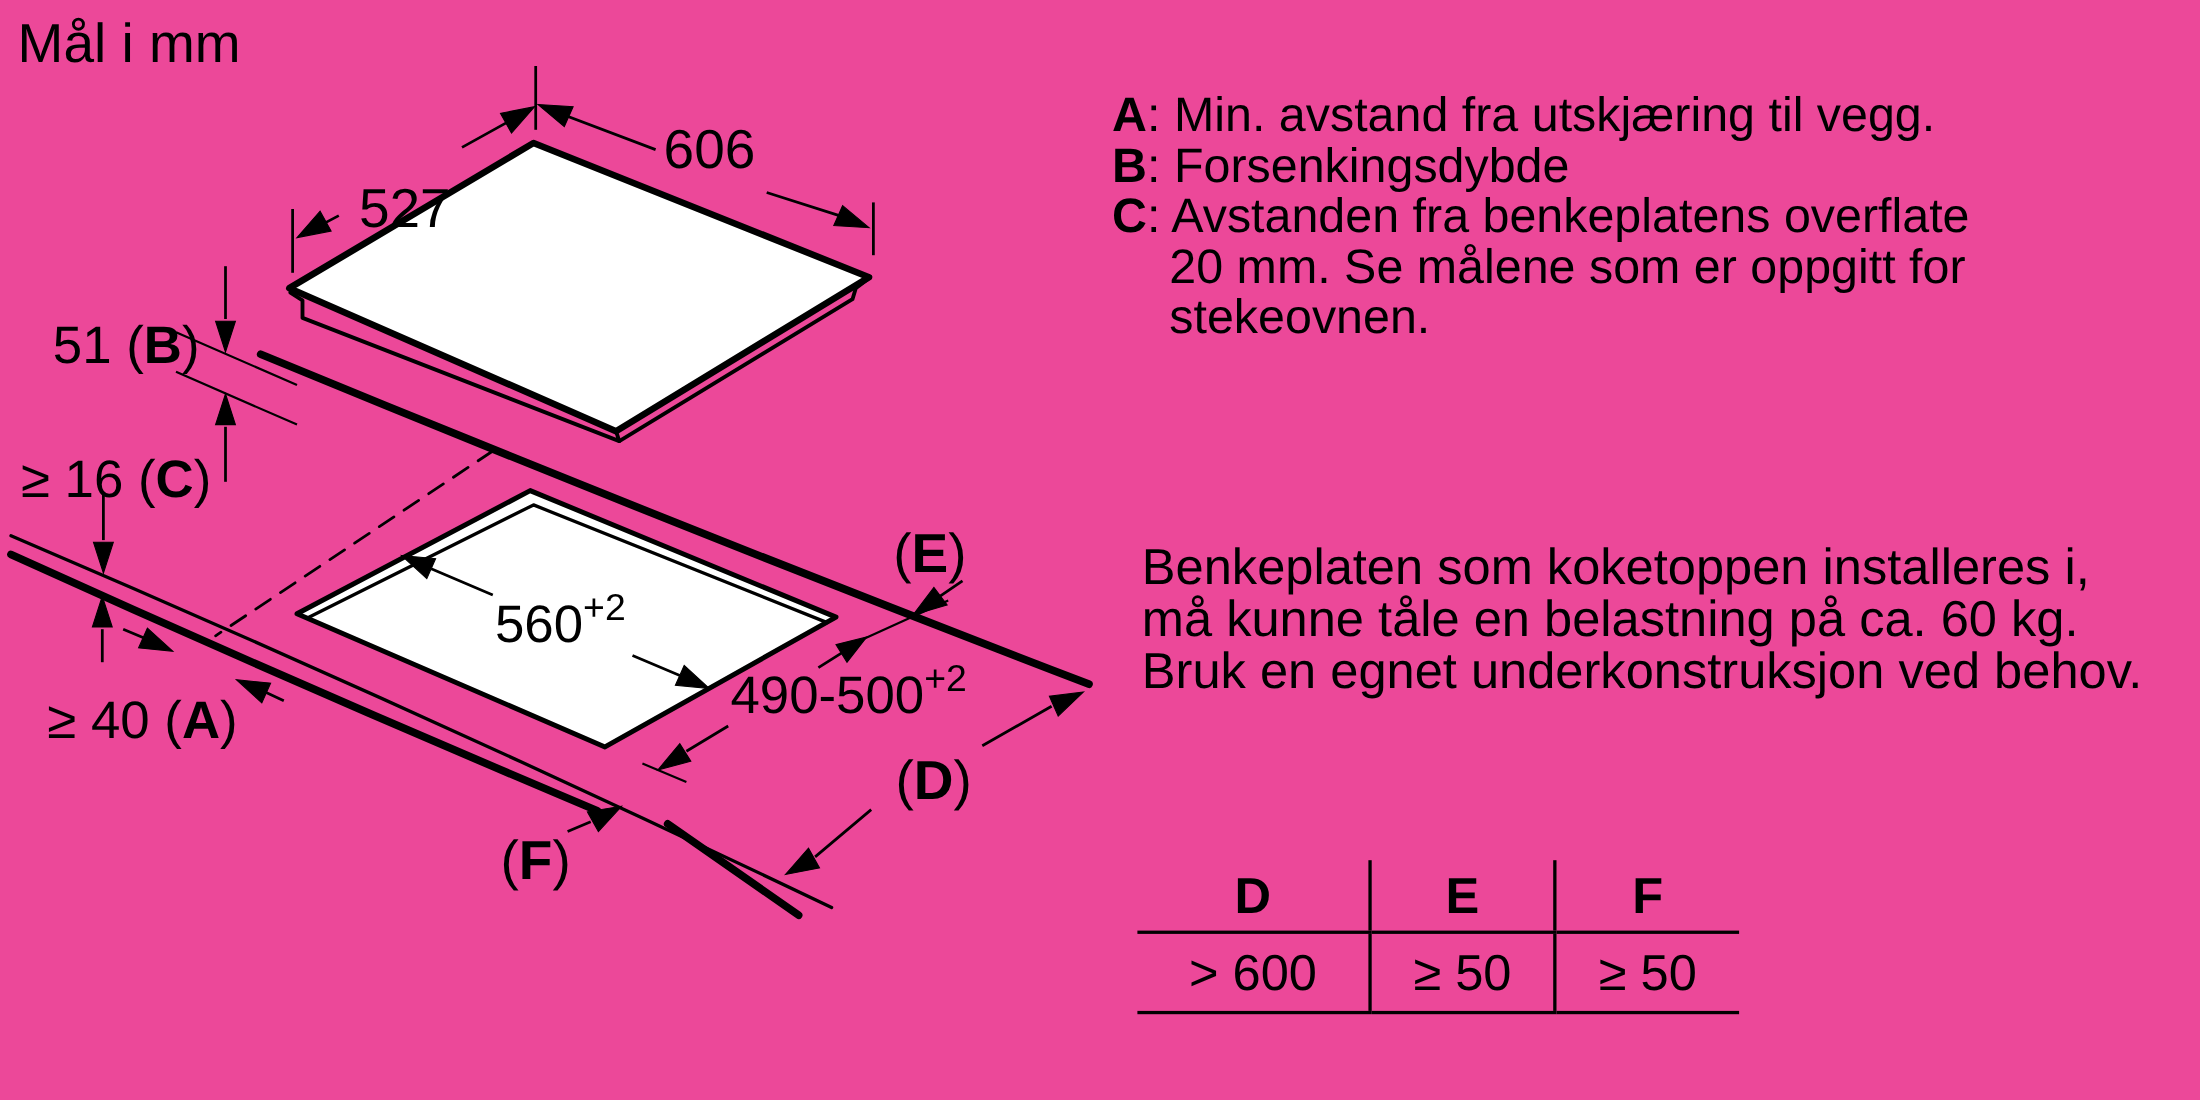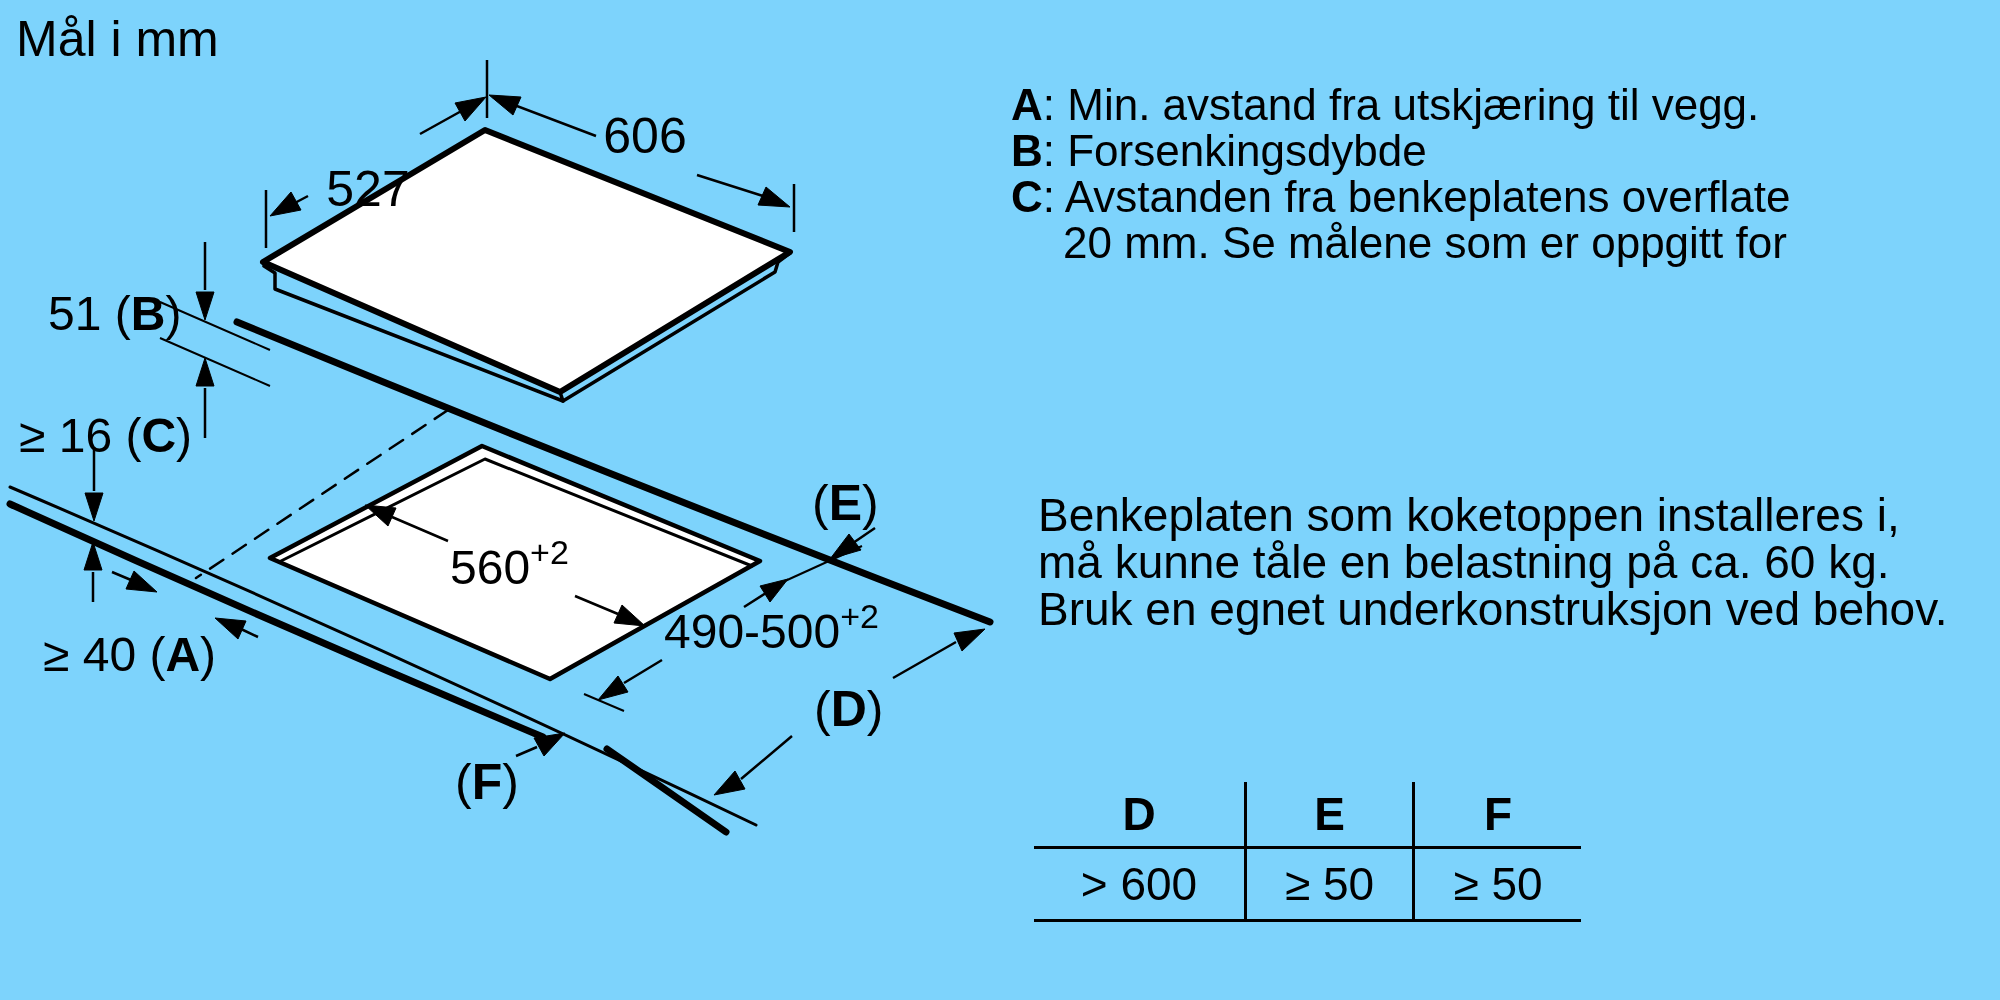--- a/index.html
+++ b/index.html
@@ -1,16 +1,16 @@
 <!DOCTYPE html>
 <html><head>
 <meta charset="utf-8">
 <style>
   html,body{margin:0;padding:0;background:#ffffff;}
-  #canvas{position:relative;width:2000px;height:1000px;background:#7dd3fc;overflow:hidden;
+  #canvas{position:relative;width:2000px;height:1000px;background:#ec4899;overflow:hidden;
           font-family:"Liberation Sans", sans-serif;color:#000;}
   #page-title{position:absolute;left:16px;top:10px;font-size:50px;font-weight:normal;}
   svg{position:absolute;left:0;top:0;}
   svg text{font-family:"Liberation Sans", sans-serif;fill:#000;}
   .legend{position:absolute;left:1011px;top:82px;font-size:44px;line-height:46px;white-space:nowrap;}
   .legend .row{display:block;}
   .legend .row.cont{padding-left:52px;}
   .legend .k{font-weight:bold;}
   .para{position:absolute;left:1038px;top:492px;font-size:46px;line-height:47px;white-space:nowrap;}
   .spec-table{position:absolute;left:1034px;top:782px;border-collapse:collapse;font-size:46px;}
@@ -121,20 +121,21 @@
       <text x="812" y="520" font-size="50"><tspan>(</tspan><tspan font-weight="bold">E</tspan><tspan>)</tspan></text>
       <text x="455" y="799" font-size="50"><tspan>(</tspan><tspan font-weight="bold">F</tspan><tspan>)</tspan></text>
     </g>
   </svg>
 
   <div class="legend">
     <span class="row"><span class="k">A</span><span>: Min. avstand fra utskjæring til vegg.</span></span>
     <span class="row"><span class="k">B</span><span>: Forsenkingsdybde</span></span>
     <span class="row"><span class="k">C</span><span>: Avstanden fra benkeplatens overflate</span></span>
     <span class="row cont"><span class="k"></span><span>20 mm. Se målene som er oppgitt for</span></span>
+    <span class="row cont"><span class="k"></span><span>stekeovnen.</span></span>
   </div>
 
   <div class="para">
     <div>Benkeplaten som koketoppen installeres i,</div>
     <div>må kunne tåle en belastning på ca. 60 kg.</div>
     <div>Bruk en egnet underkonstruksjon ved behov.</div>
   </div>
 
   <table class="spec-table">
     <tbody>

